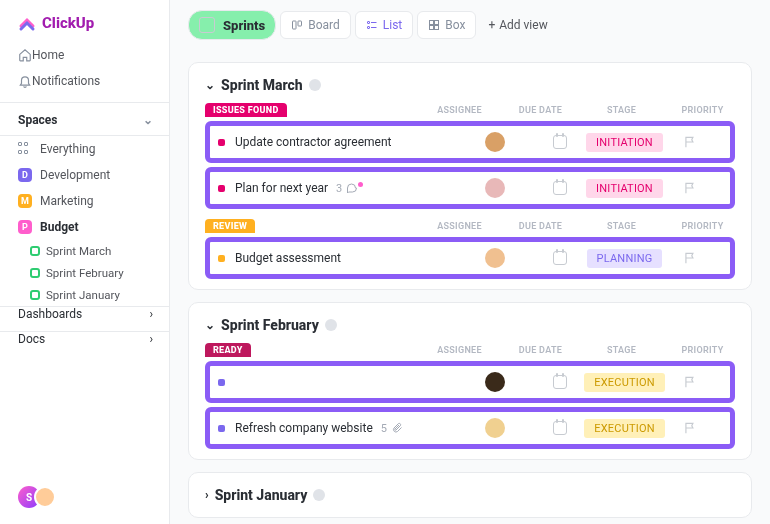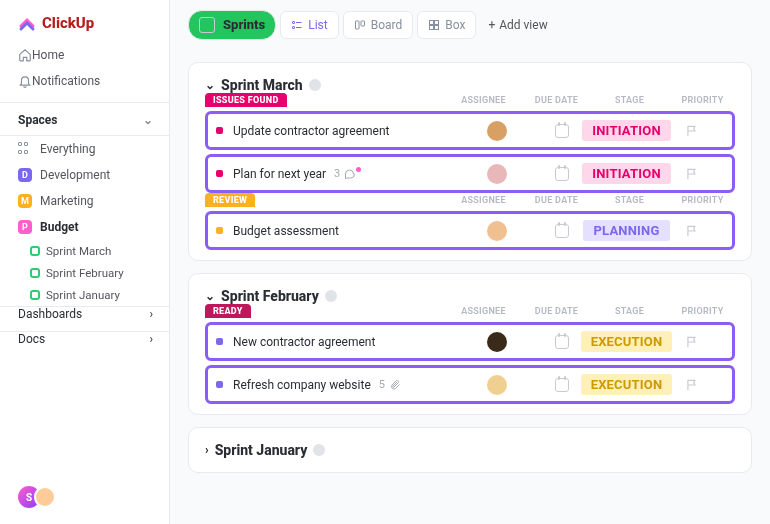--- a/index.html
+++ b/index.html
@@ -1,67 +1,67 @@
 <!DOCTYPE html>
 <html><head>
 <meta charset="utf-8">
 <style>
 * { margin:0; padding:0; box-sizing:border-box; font-family:-apple-system,BlinkMacSystemFont,"Segoe UI",Roboto,sans-serif; }
 body { background:#fff; width:770px; height:524px; overflow:hidden; display:flex; color:#2a2e34; font-size:12px; }
 .sidebar { width:170px; border-right:1px solid #e8eaed; display:flex; flex-direction:column; background:#fff; }
 .logo-row { display:flex; align-items:center; gap:6px; padding:14px 14px 10px 18px; }
 .logo-mark svg { width:18px; height:18px; display:block; }
-.logo-text { font-weight:800; font-size:15px; color:#b91c1c; }
+.logo-text { font-weight:800; font-size:15px; color:#a21caf; }
 .nav-item { display:flex; align-items:center; padding:6px 18px; color:#54565c; cursor:pointer; font-size:12px; }
 .nav-item .nicon { width:14px; height:14px; display:flex; align-items:center; justify-content:center; color:#87909e; }
 .section-header { display:flex; align-items:center; justify-content:space-between; padding:10px 16px 8px 18px; border-top:1px solid #e8eaed; border-bottom:1px solid #e8eaed; margin-top:8px; font-weight:700; font-size:12px; }
 .section-header .chev { color:#87909e; }
 .space-item { display:flex; align-items:center; gap:8px; padding:6px 18px; color:#54565c; cursor:pointer; font-size:12px; }
 .space-item.active .space-label { font-weight:700; color:#2a2e34; }
 .sq { width:14px; height:14px; border-radius:4px; display:flex; align-items:center; justify-content:center; font-size:9px; font-weight:700; color:#fff; }
 .dots-icon { width:14px; height:14px; display:grid; grid-template-columns:repeat(2,4px); grid-gap:2px; }
 .dots-icon span { width:4px; height:4px; border:1px solid #87909e; border-radius:1px; }
 .sub-items { padding-left:30px; }
 .sub-item { display:flex; align-items:center; gap:6px; padding:4px 0; color:#54565c; font-size:11.5px; cursor:pointer; }
 .sub-item .bullet { width:10px; height:10px; border-radius:3px; border:2px solid #2ecc71; }
 .section-link { display:flex; align-items:center; justify-content:space-between; padding:0 16px 10px 18px; border-top:1px solid #e8eaed; font-size:12px; color:#2a2e34; cursor:pointer; }
 .sidebar-footer { margin-top:auto; padding:10px 18px 16px 18px; display:flex; align-items:center; gap:0; }
 .avatar { width:22px; height:22px; border-radius:50%; display:inline-block; }
 .avatar-s { background:linear-gradient(135deg,#ff5ecc,#8c3bff); color:#fff; font-size:10px; font-weight:700; display:flex; align-items:center; justify-content:center; }
 .avatar-2 { background:#ffcc99; margin-left:-6px; border:2px solid #fff; }
 .main { flex:1; background:#f9fafb; display:flex; flex-direction:column; }
 .topbar { display:flex; align-items:center; gap:4px; padding:10px 18px; }
-.crumb-box { display:flex; align-items:flex-start; gap:8px; border:1px solid #e8eaed; border-radius:14px; background:#22c55e; padding:6px 10px; }
+.crumb-box { display:flex; align-items:center; gap:8px; border:1px solid #e8eaed; border-radius:14px; background:#86efac; padding:6px 10px; }
 .crumb-icon { width:16px; height:16px; border:1px solid #c7cbd1; border-radius:3px; }
 .crumb-title { font-weight:800; font-size:13px; }
 .view-tab { display:flex; align-items:center; gap:5px; padding:6px 10px; border:1px solid #e8eaed; border-radius:6px; background:#fff; cursor:pointer; font-size:12px; color:#87909e; }
 .view-tab.active { color:#7b68ee; border-color:#e8eaed; }
 .view-tab .vicon { display:flex; }
 .add-view { display:flex; align-items:center; gap:4px; padding:6px 8px; font-size:12px; color:#54565c; cursor:pointer; }
 .content { padding:0 18px 18px 18px; overflow-y:auto; }
 .sprint-card { background:#fff; border:1px solid #e8eaed; border-radius:10px; margin-top:12px; padding:14px 16px 10px 16px; }
 .sprint-header { display:flex; align-items:center; gap:6px; font-weight:800; font-size:14px; color:#2a2e34; cursor:pointer; }
 .sprint-header .info { width:12px; height:12px; border-radius:50%; background:#e0e3e8; display:inline-block; }
 .chev-sm { font-size:12px; color:#2a2e34; }
-.group { }
+.group { margin-top:10px; }
 .group-header { display:flex; align-items:center; }
 .group-label { padding:2px 8px; border-radius:4px 4px 0 0; font-size:9px; font-weight:800; letter-spacing:.3px; color:#fff; }
-.col-headers { margin-left:auto; display:flex; gap:8px; }
+.col-headers { margin-left:auto; display:flex; gap:16px; }
 .col { width:65px; text-align:center; font-size:9px; color:#b3b8c2; font-weight:600; letter-spacing:.3px; }
-.task-row { display:flex; align-items:center; border:3px solid #8b5cf6; border-radius:6px; padding:6px 8px; margin-top:4px; background:#fff; }
+.task-row { display:flex; align-items:center; border:5px solid #8b5cf6; border-radius:6px; padding:6px 8px; margin-top:4px; background:#fff; }
 .task-row .sqdot { width:7px; height:7px; border-radius:2px; margin-right:10px; }
 .task-title { font-size:12px; color:#2a2e34; }
 .task-meta { margin-left:8px; font-size:11px; color:#a4aab5; display:flex; align-items:center; gap:4px; }
 .task-cols { margin-left:auto; display:flex; align-items:center; }
 .cell { width:65px; display:flex; align-items:center; justify-content:center; }
 .ava { width:20px; height:20px; border-radius:50%; }
 .date-icon { width:14px; height:14px; border:1px solid #c7cbd1; border-radius:3px; position:relative; }
 .date-icon::before { content:""; position:absolute; top:-3px; left:2px; width:2px; height:4px; background:#c7cbd1; border-radius:1px; }
 .date-icon::after { content:""; position:absolute; top:-3px; right:2px; width:2px; height:4px; background:#c7cbd1; border-radius:1px; }
-.stage-badge { font-size:13px; font-weight:700; padding:3px 10px; border-radius:3px; letter-spacing:.2px; }
+.stage-badge { font-size:11px; font-weight:400; padding:3px 10px; border-radius:3px; letter-spacing:.2px; }
 .flag-icon { width:14px; height:14px; }
 .flag-icon svg { stroke:#c7cbd1; }
 .sprint-card.collapsed { padding:14px 16px; }
 </style>
 </head>
 <body>
 
 <div class="sidebar">
   <div class="logo-row">
     <span class="logo-mark">
@@ -145,44 +145,44 @@
     <span class="avatar avatar-s">S</span>
     <span class="avatar avatar-2"></span>
   </div>
 </div>
 
 <div class="main">
   <div class="topbar">
     <div class="crumb-box">
       <span class="crumb-icon"></span>
       <span class="crumb-title">Sprints</span>
+    </div>
+    <div class="view-tab">
+      <span class="vicon">
+          <svg width="12" height="12" viewBox="0 0 24 24" fill="none" stroke="#87909e" stroke-width="2">
+            <rect x="3" y="4" width="7" height="16" rx="1"></rect>
+            <rect x="14" y="4" width="7" height="10" rx="1"></rect>
+          </svg>
+        </span>
+      <span>Board</span>
     </div>
     <div class="view-tab active">
       <span class="vicon">
           <svg width="12" height="12" viewBox="0 0 24 24" fill="none" stroke="#7b68ee" stroke-width="2">
             <rect x="3" y="5" width="4" height="4" rx="1"></rect>
             <rect x="3" y="15" width="4" height="4" rx="1"></rect>
             <line x1="10" y1="7" x2="21" y2="7"></line>
             <line x1="10" y1="17" x2="21" y2="17"></line>
           </svg>
         </span>
       <span>List</span>
     </div>
     <div class="view-tab">
       <span class="vicon">
           <svg width="12" height="12" viewBox="0 0 24 24" fill="none" stroke="#87909e" stroke-width="2">
-            <rect x="3" y="4" width="7" height="16" rx="1"></rect>
-            <rect x="14" y="4" width="7" height="10" rx="1"></rect>
-          </svg>
-        </span>
-      <span>Board</span>
-    </div>
-    <div class="view-tab">
-      <span class="vicon">
-          <svg width="12" height="12" viewBox="0 0 24 24" fill="none" stroke="#87909e" stroke-width="2">
             <rect x="3" y="3" width="8" height="8"></rect>
             <rect x="13" y="3" width="8" height="8"></rect>
             <rect x="3" y="13" width="8" height="8"></rect>
             <rect x="13" y="13" width="8" height="8"></rect>
           </svg>
         </span>
       <span>Box</span>
     </div>
     <div class="add-view">
       <span>+</span>
@@ -294,21 +294,20 @@
             <span class="group-label" style="background:#be185d">READY</span>
             <div class="col-headers">
               <div class="col">ASSIGNEE</div>
               <div class="col">DUE DATE</div>
               <div class="col">STAGE</div>
               <div class="col">PRIORITY</div>
             </div>
           </div>
           <div class="task-row">
             <span class="sqdot" style="background:#7b68ee"></span>
-            <span class="task-title">New contractor agreement</span>
             <div class="task-cols">
               <div class="cell">
                 <span class="ava" style="background:#3a2a1a"></span>
               </div>
               <div class="cell">
                 <span class="date-icon"></span>
               </div>
               <div class="cell">
                 <span class="stage-badge" style="background:#fff0b8;color:#cc9a00">EXECUTION</span>
               </div>

